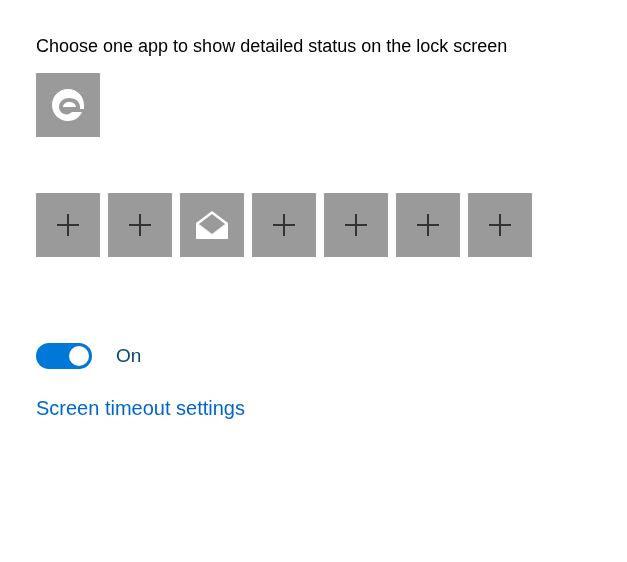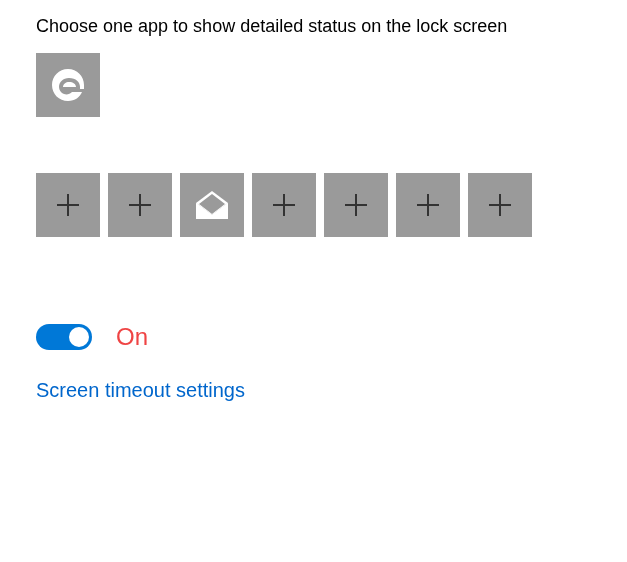--- a/index.html
+++ b/index.html
@@ -6,21 +6,21 @@
     margin: 0;
     padding: 0;
     width: 627px;
     height: 562px;
     background: #ffffff;
     font-family: "Segoe UI", Arial, sans-serif;
     font-size: 15px;
     color: #000;
   }
   .page {
-    padding: 16px 36px;
+    padding: 36px 36px;
   }
   .section-label {
     font-size: 18px;
     font-weight: 400;
     color: #000;
     margin-bottom: 16px;
   }
   .tile-row {
     display: flex;
     gap: 8px;
@@ -55,22 +55,22 @@
   .toggle-knob {
     position: absolute;
     right: 3px;
     top: 3px;
     width: 20px;
     height: 20px;
     border-radius: 50%;
     background: #fff;
   }
   .toggle-label {
-    font-size: 24px;
-    color: #ef4444;
+    font-size: 19px;
+    color: #0c4a6e;
   }
   .link {
     display: block;
     color: #0066cc;
     font-size: 20px;
     margin-top: 28px;
     cursor: pointer;
     width: fit-content;
   }
 </style>

